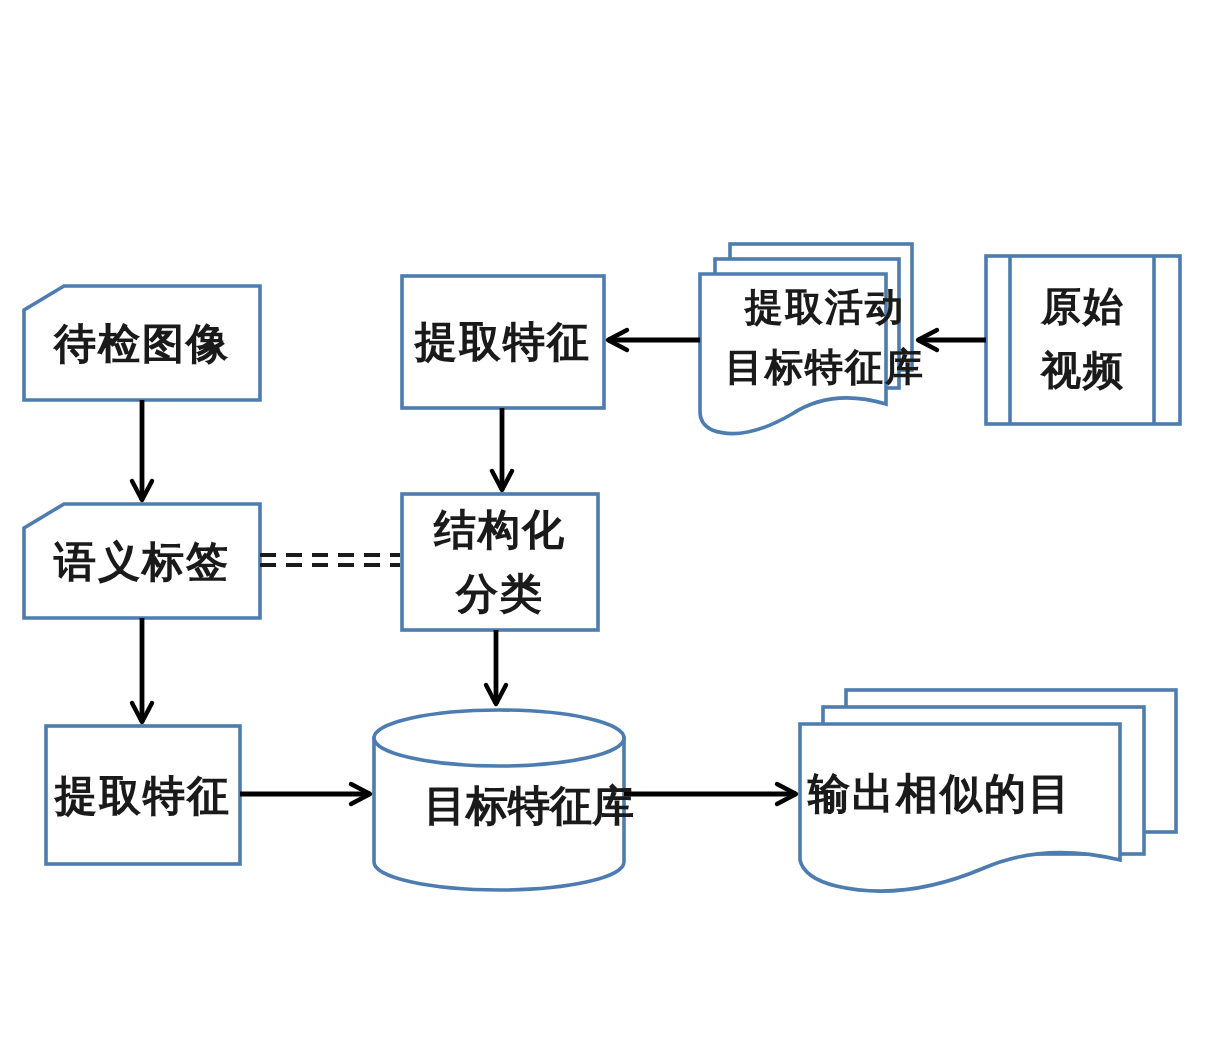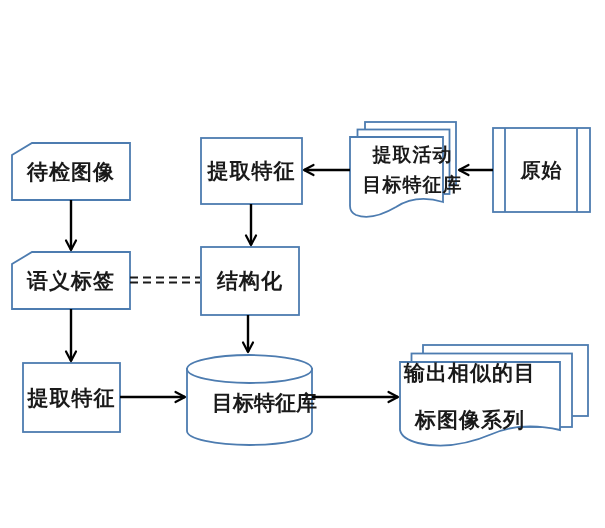--- a/index.html
+++ b/index.html
@@ -90,33 +90,34 @@
   <div class="lbl" style="left:23px; top:363px; width:97px; height:69px; font-size:21px;">
     <span>提取特征</span>
   </div>
 
   <div class="lbl" style="left:201px; top:138px; width:101px; height:66px; font-size:21px;">
     <span>提取特征</span>
   </div>
 
   <div class="lbl" style="left:201px; top:249px; width:98px; height:64px; font-size:21px; line-height:32px;text-align:center;">
     <span>结构化</span>
+    <span>分类</span>
   </div>
 
   <div class="lbl" style="left:193px; top:374px; width:143px; height:58px; font-size:21px; letter-spacing:0;">
     <span>目标特征库</span>
   </div>
 
   <div class="lbl" style="left:350px; top:140px; width:93px; height:60px; font-size:19px; line-height:30px;margin-left:16px;">
     <span>提取活动</span>
     <span>目标特征库</span>
   </div>
 
   <div class="lbl" style="left:493px; top:132px; width:97px; height:76px; font-size:20px; line-height:32px;">
     <span>原始</span>
+    <span>视频</span>
   </div>
 
   <div class="lbl" style="left:400px; top:364px; width:140px; height:66px; font-size:21px; line-height:31px;gap:16px;">
     <span>输出相似的目</span>
-    <span>标图像系列</span>
   </div>
 
 </div>
 
 </body></html>

